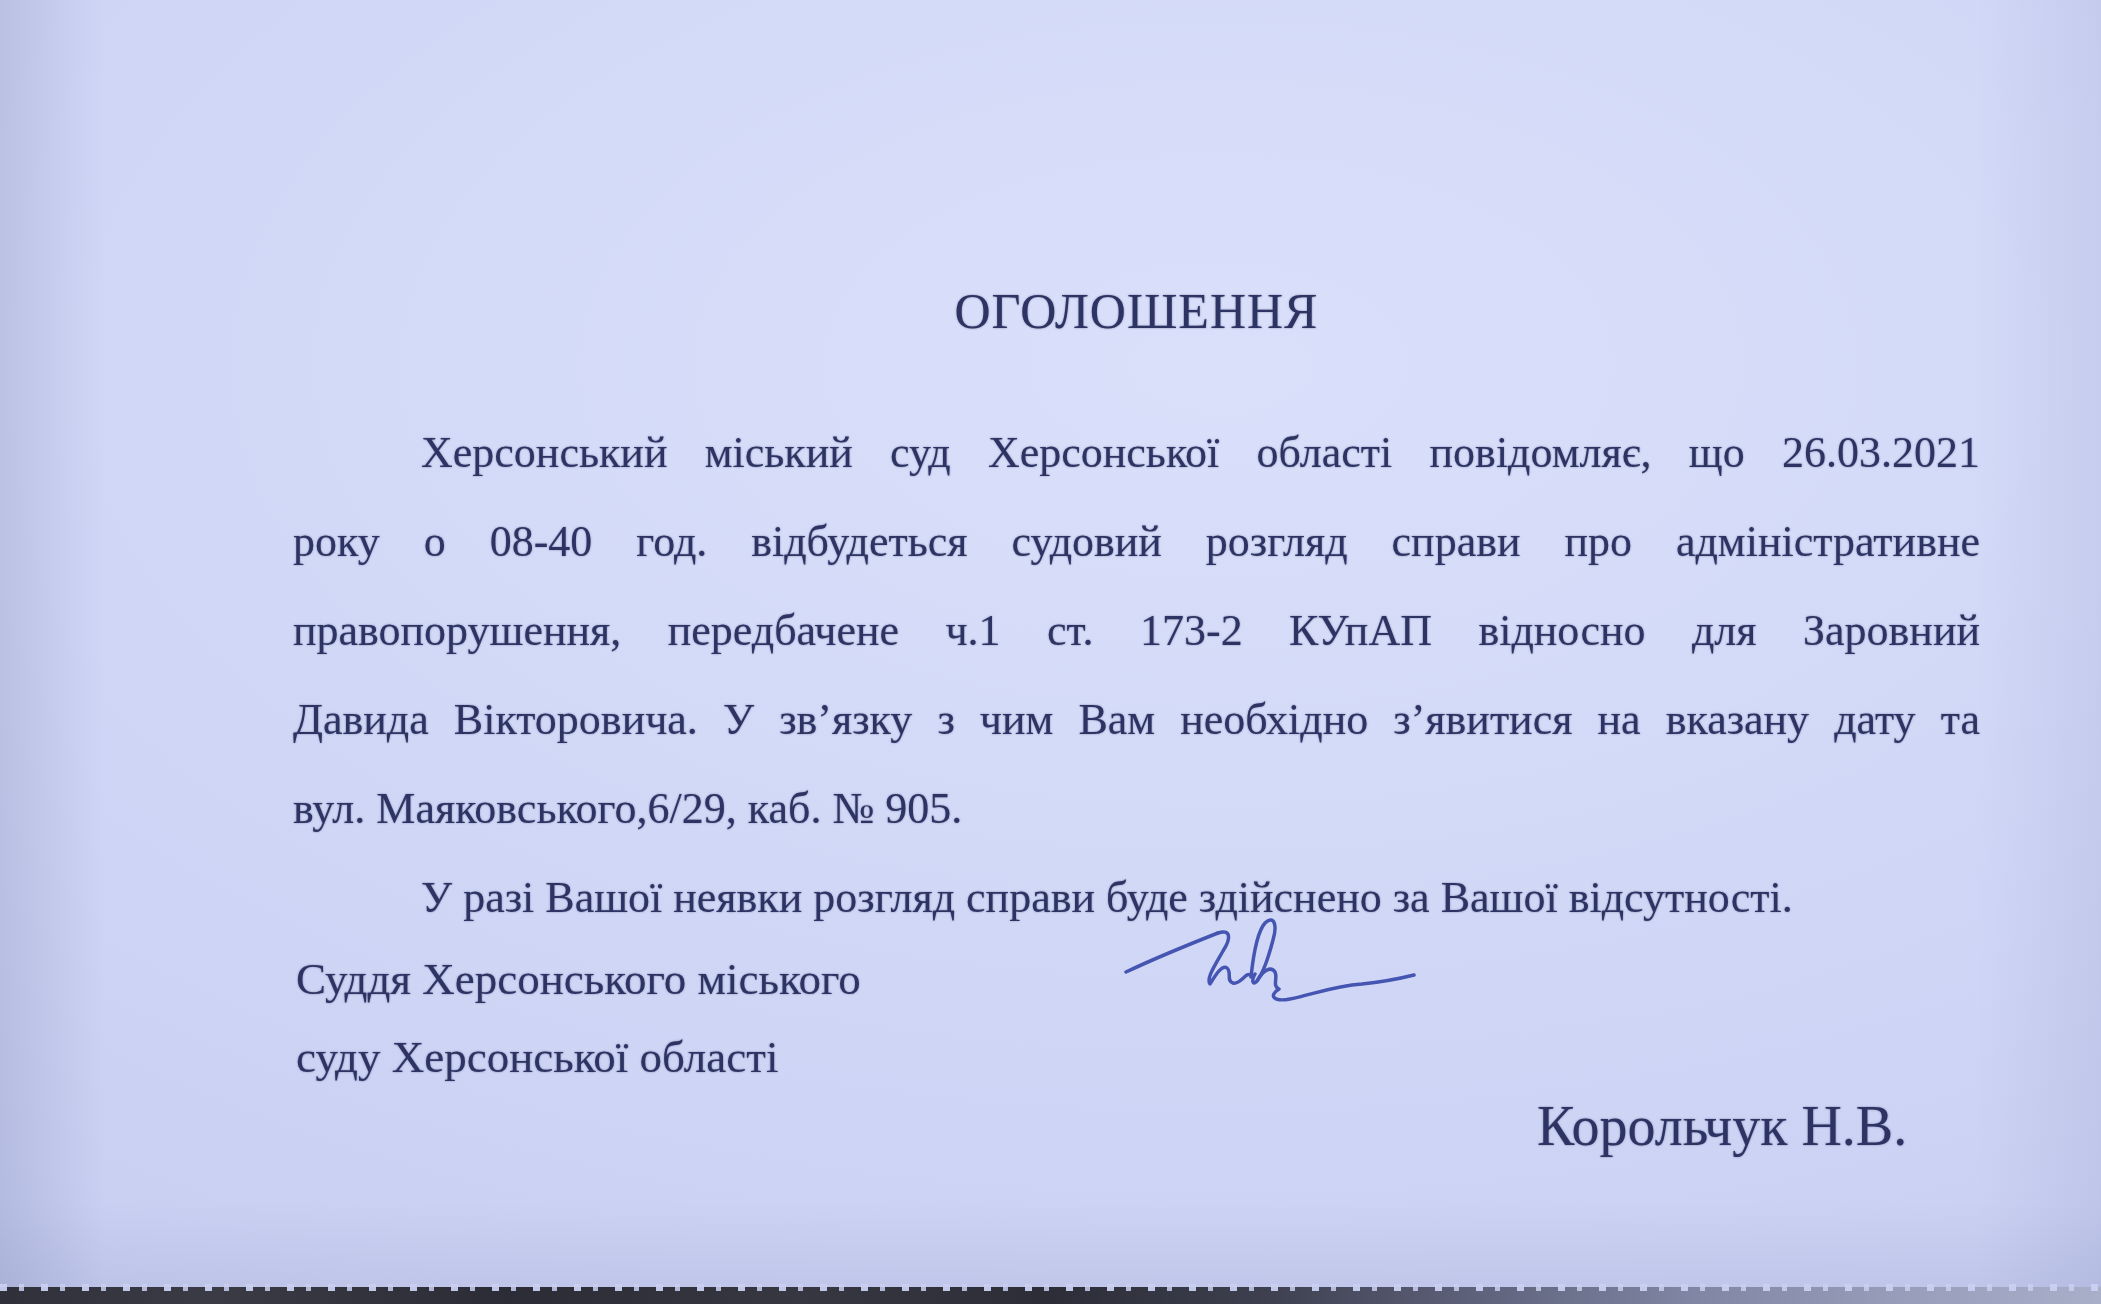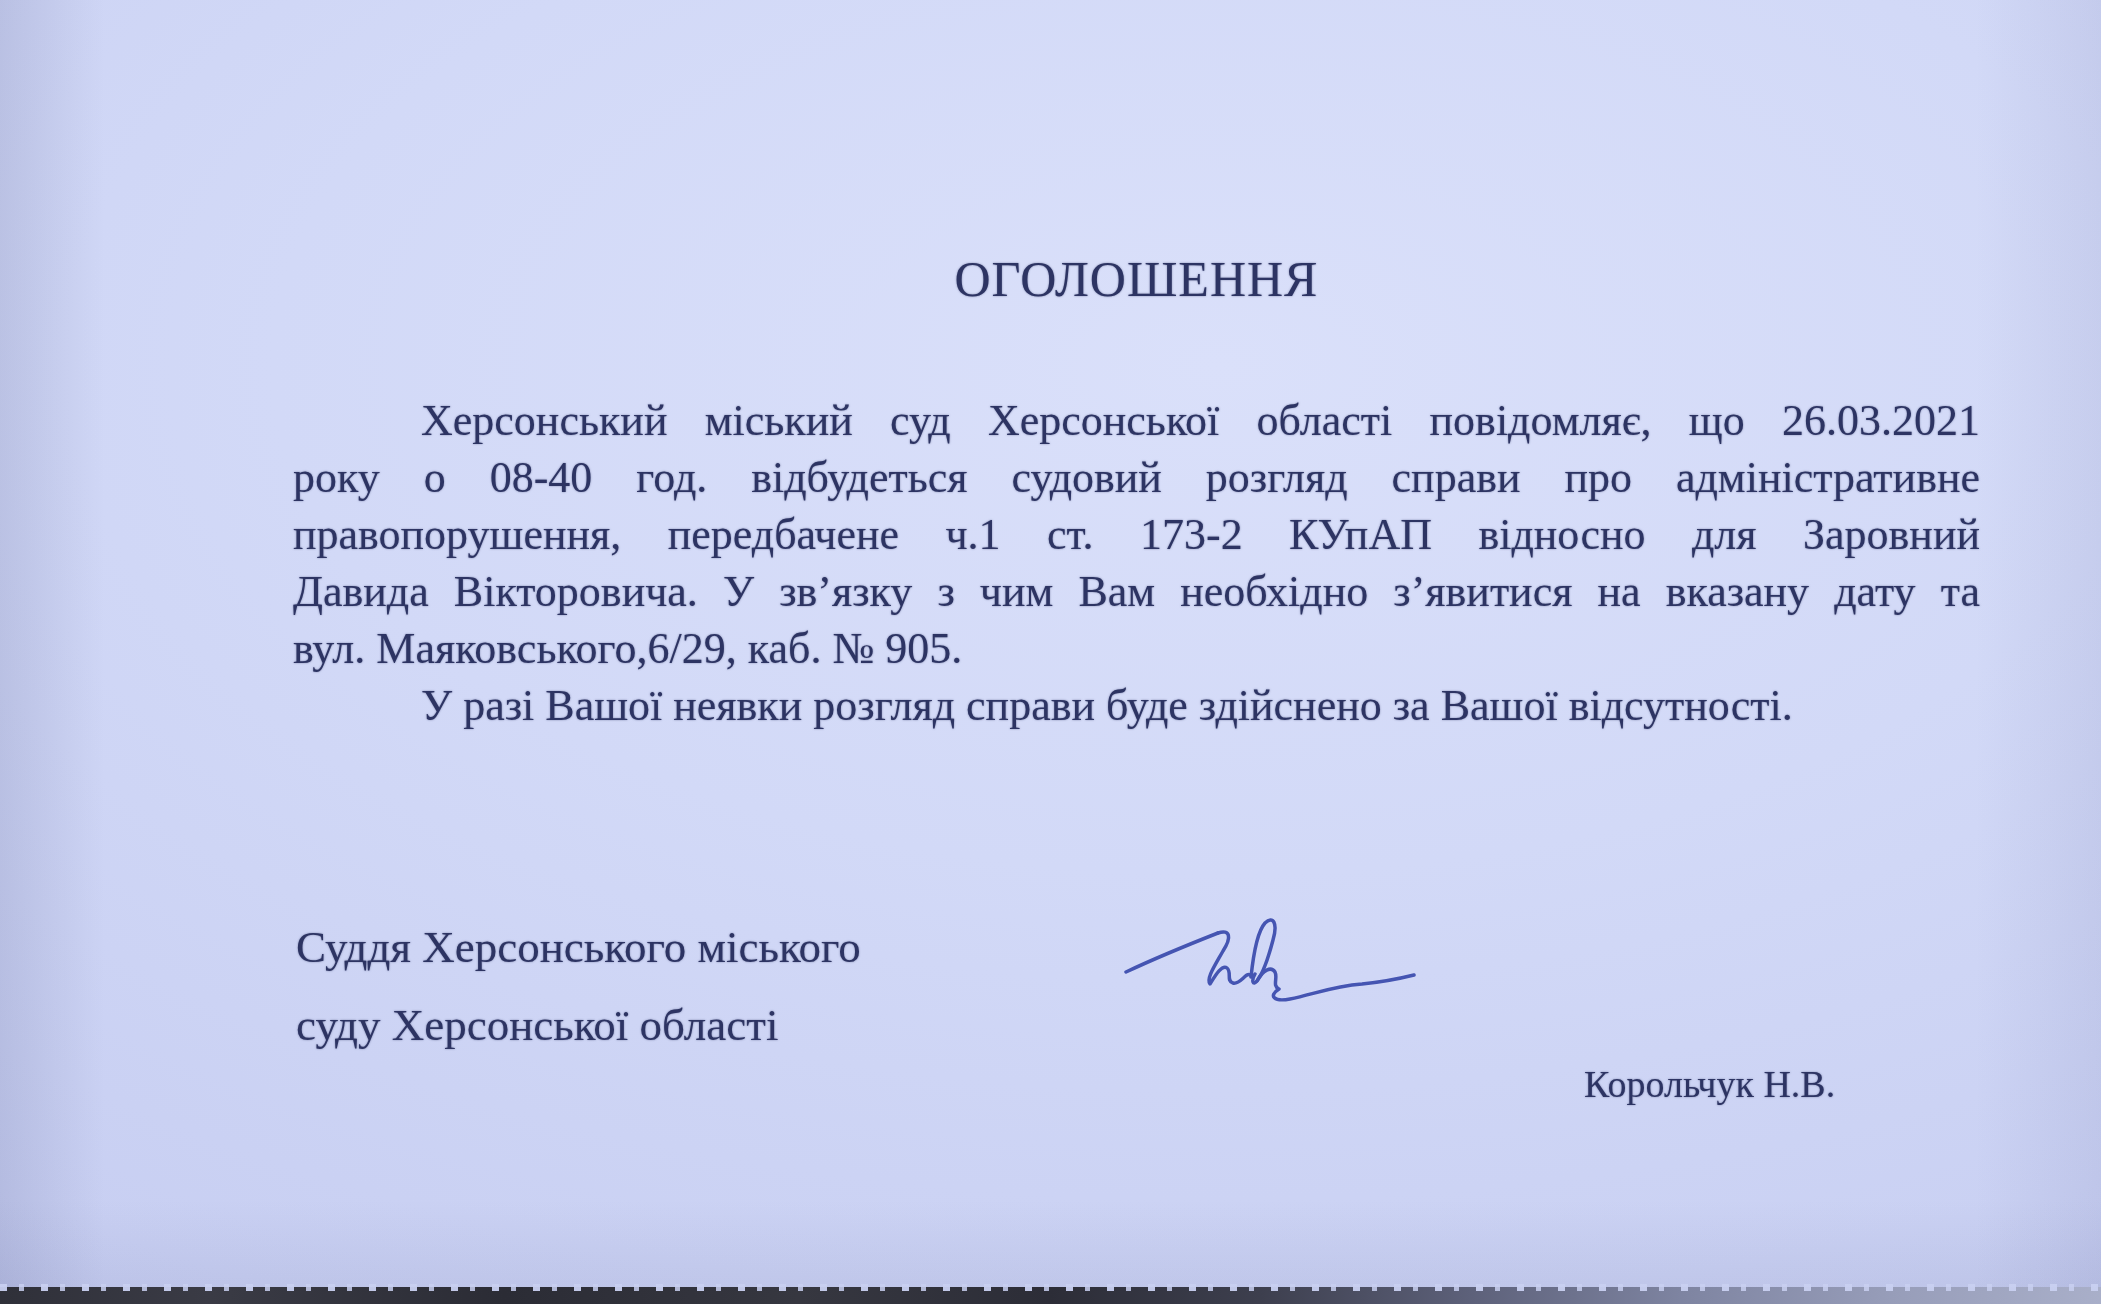--- a/index.html
+++ b/index.html
@@ -15,21 +15,21 @@
     color: #2d3463;
   }
   
   .page::before {
     content: ""; position: absolute; inset: 0; pointer-events: none;
     background:
       linear-gradient(90deg, rgba(80,86,135,0.16) 0%, rgba(80,86,135,0) 5%),
       linear-gradient(270deg, rgba(90,96,150,0.10) 0%, rgba(90,96,150,0) 6%),
       linear-gradient(0deg, rgba(80,86,135,0.10) 0%, rgba(80,86,135,0) 8%);
   }
-  .ink { text-shadow: 0 0 2px rgba(45, 52, 99, 0.55); }
+  .ink { text-shadow: 0 0 2px rgba(45, 52, 99, 0.55); margin-top: 32px; }
 
   .title {
     position: absolute; left: 293px; top: 250px; width: 1687px;
     text-align: center; font-size: 50px; letter-spacing: 1px;
   }
   .subtitle {
     position: absolute; left: 293px; top: 322px; width: 1687px;
     text-align: center; font-size: 46px; white-space: pre-wrap;
   }
   .body-text {
@@ -38,21 +38,21 @@
   }
   .line { text-align: justify; text-align-last: justify; }
   .line.last { text-align-last: left; }
   .line.indent { text-indent: 128px; }
 
   .sig-left {
     position: absolute; left: 296px; top: 908px;
     font-size: 45px; line-height: 78px;
   }
   .sig-name {
-    position: absolute; left: 1584px; top: 1062px; font-size: 38px;
+    position: absolute; left: 1537px; top: 1062px; font-size: 56px;
   }
   .signature-wrap {
     position: absolute; left: 1118px; top: 906px;
     width: 330px; height: 140px;
   }
   .signature-wrap svg { display: block; width: 330px; height: 140px; }
 
   
   .photo-edge {
     position: absolute; left: 0; bottom: 0; width: 2101px; height: 17px;

